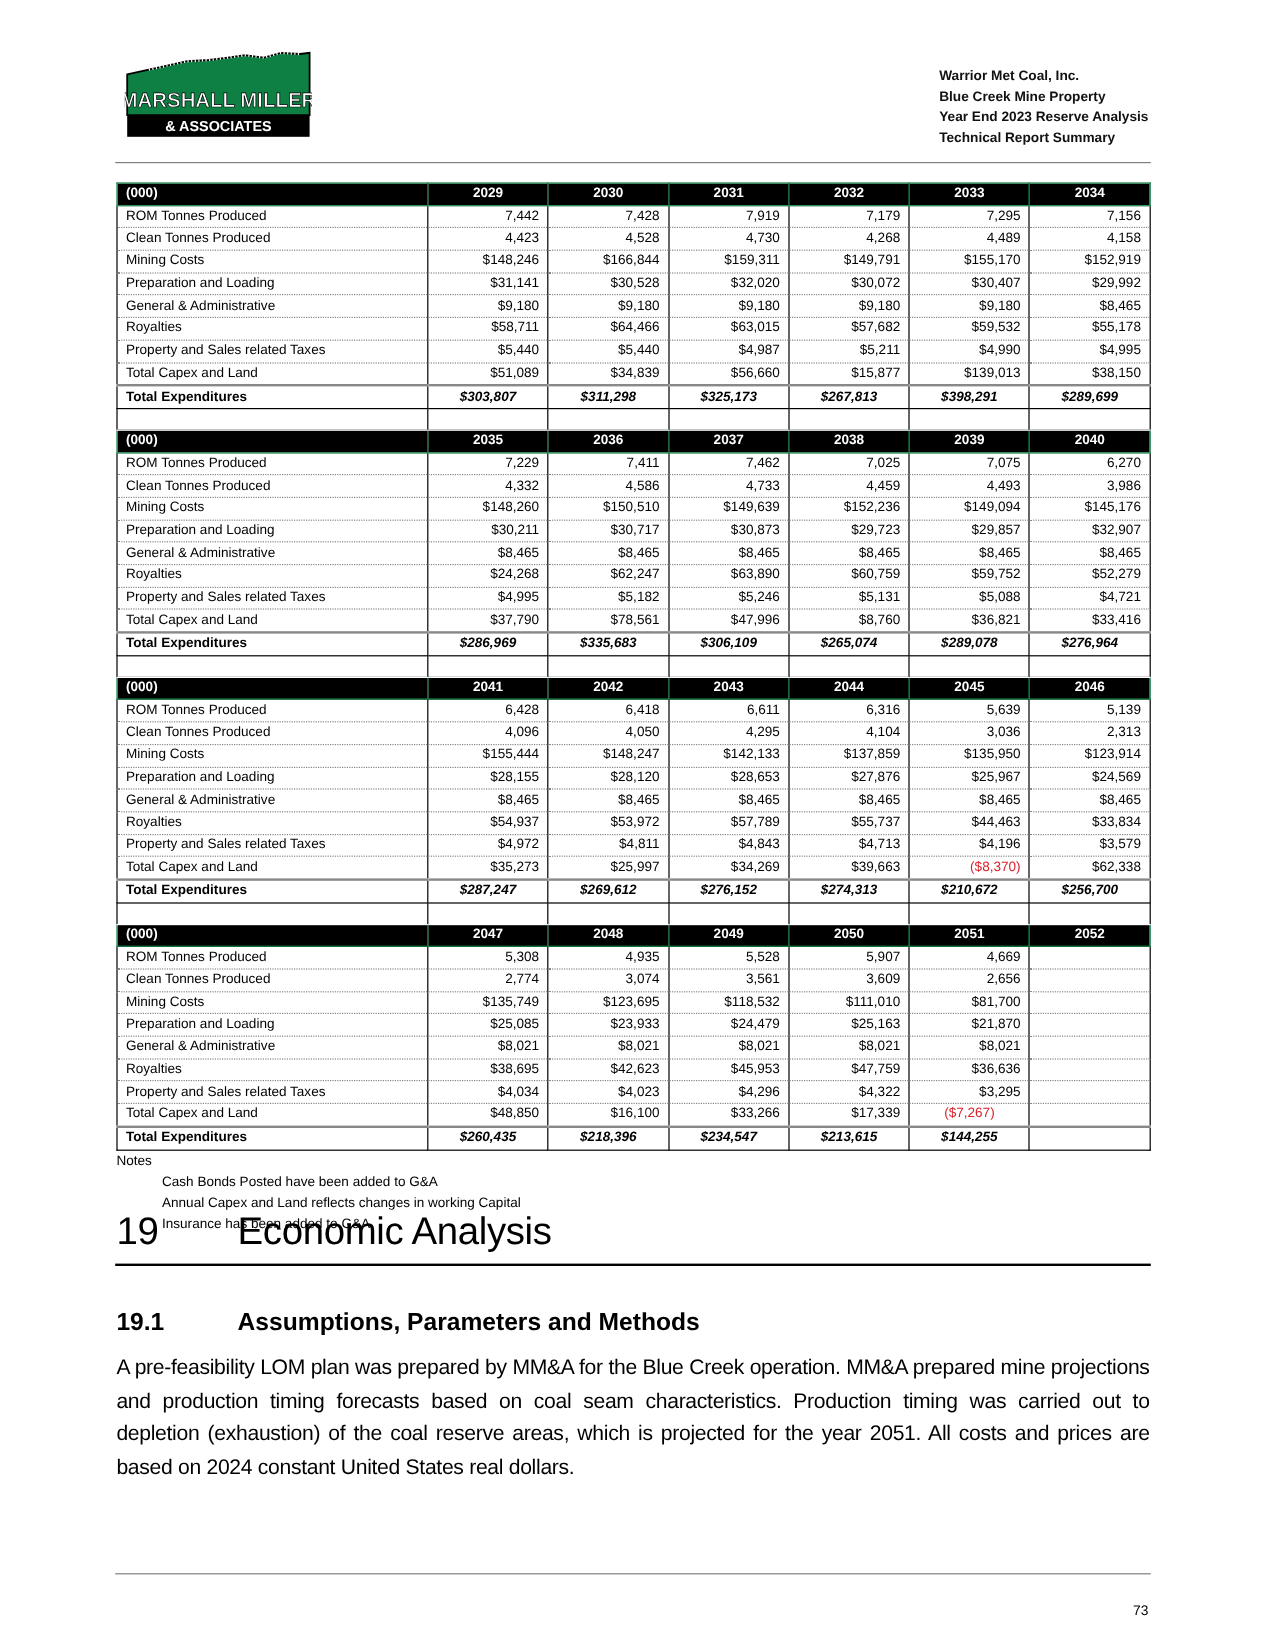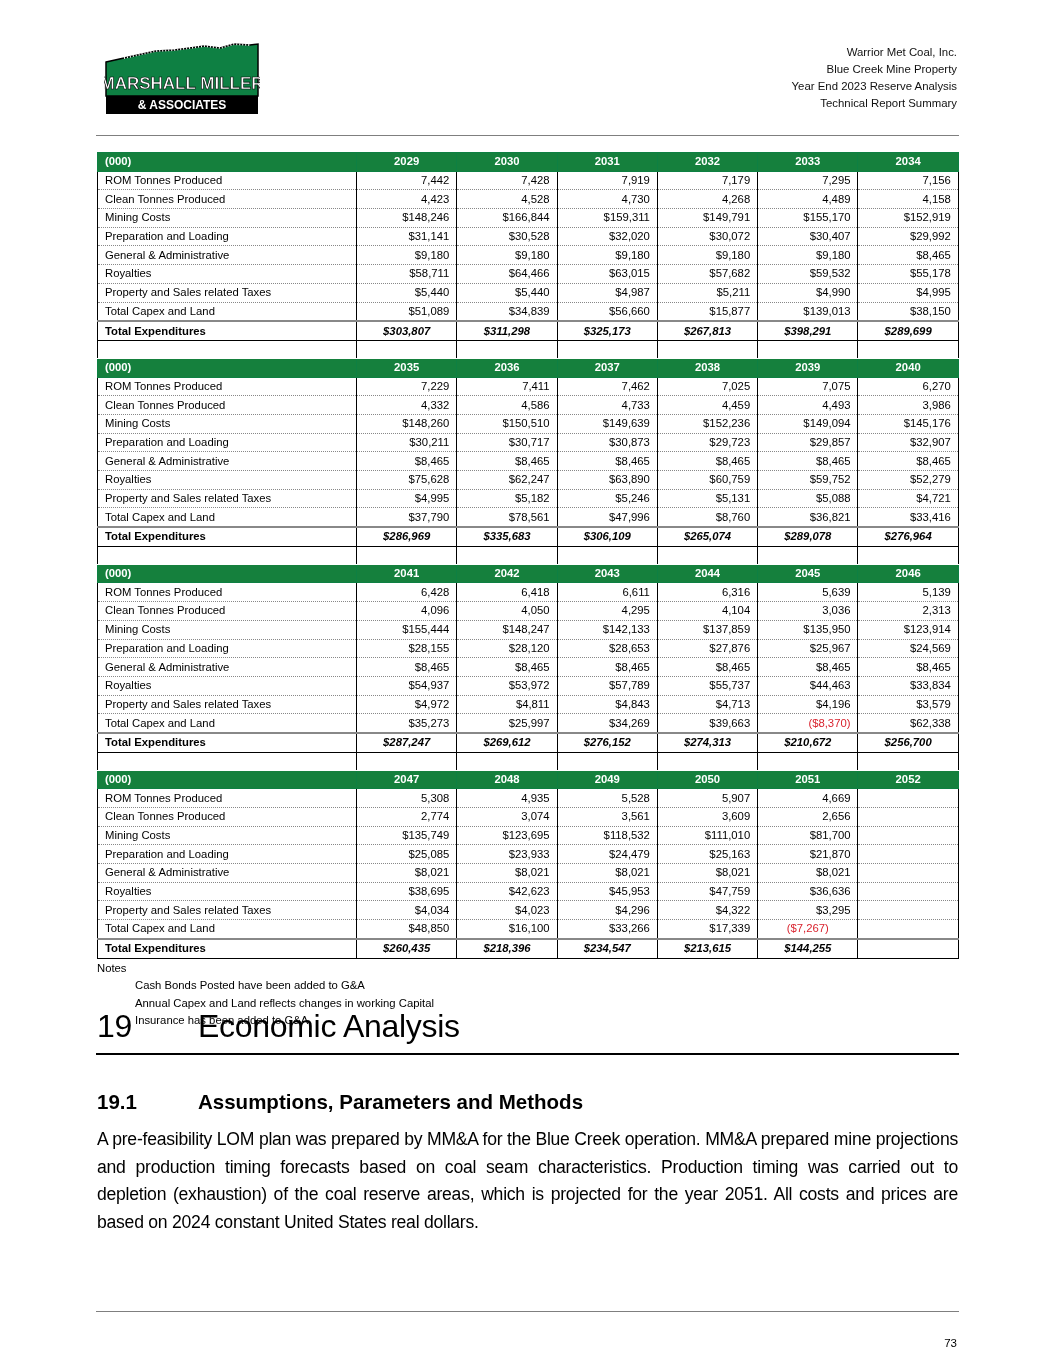--- a/index.html
+++ b/index.html
@@ -2,31 +2,31 @@
 <html><head>
 <meta charset="utf-8">
 <style>
   html, body { margin: 0; padding: 0; background: #ffffff; }
   body {
     width: 1055px; height: 1365px; position: relative; overflow: hidden;
     font-family: "Liberation Sans", sans-serif; color: #000;
   }
   .logo { position: absolute; left: 104px; top: 42px; width: 156px; height: 74px; }
   .header-right {
-    position: absolute; right: 98px; top: 44px; text-align: right;
-    font-size: 11.4px; line-height: 17px; color: #111;
+    position: absolute; right: 98px; top: 56px; 
+    font-size: 11.4px; line-height: 17px; color: #111; font-weight: bold;
   }
   .header-rule { position: absolute; left: 96px; top: 135px; width: 863px; height: 1px; background: #7f7f7f; }
 
   .table-wrap { position: absolute; left: 97px; top: 152px; width: 861px; }
   table.fin { border-collapse: collapse; width: 861px; table-layout: fixed; font-size: 11.3px; }
   table.fin col.c0 { width: 259px; }
   table.fin col.cy { width: 100.3px; }
   table.fin td { height: 17.7px; padding: 0 7px; line-height: 17px; white-space: nowrap; }
-  tr.head td { background: #15803d; color: #fff; font-weight: bold; border: 1px solid #0e8043; border-left: 1px solid #ffffff55; }
+  tr.head td { background: #000000; color: #fff; font-weight: bold; border: 1px solid #0e8043; border-left: 1px solid #ffffff55; }
   tr.head td:first-child { border-left: 1px solid #0e8043; }
   tr.head td.y { text-align: center; }
   tr.row td { border-left: 1px solid #000; border-right: 1px solid #000; border-bottom: 1px dotted #888; }
   tr.row td.v { text-align: right; }
   tr.total td { font-weight: bold; border: 1px solid #000; border-top: 2px solid #888; }
   tr.total td.v { text-align: center; font-style: italic; }
   tr.gap td { height: 17px; border-left: 1px solid #000; border-right: 1px solid #000; border-bottom: 1px solid #fff; }
   .neg { color: #d9232e; }
 
   .notes { font-size: 11.3px; line-height: 17.5px; margin-top: 1px; }
@@ -226,21 +226,21 @@
           <td>General &amp; Administrative</td>
           <td class="v">$8,465</td>
           <td class="v">$8,465</td>
           <td class="v">$8,465</td>
           <td class="v">$8,465</td>
           <td class="v">$8,465</td>
           <td class="v">$8,465</td>
         </tr>
         <tr class="row">
           <td>Royalties</td>
-          <td class="v">$75,628</td>
+          <td class="v">$24,268</td>
           <td class="v">$62,247</td>
           <td class="v">$63,890</td>
           <td class="v">$60,759</td>
           <td class="v">$59,752</td>
           <td class="v">$52,279</td>
         </tr>
         <tr class="row">
           <td>Property and Sales related Taxes</td>
           <td class="v">$4,995</td>
           <td class="v">$5,182</td>

